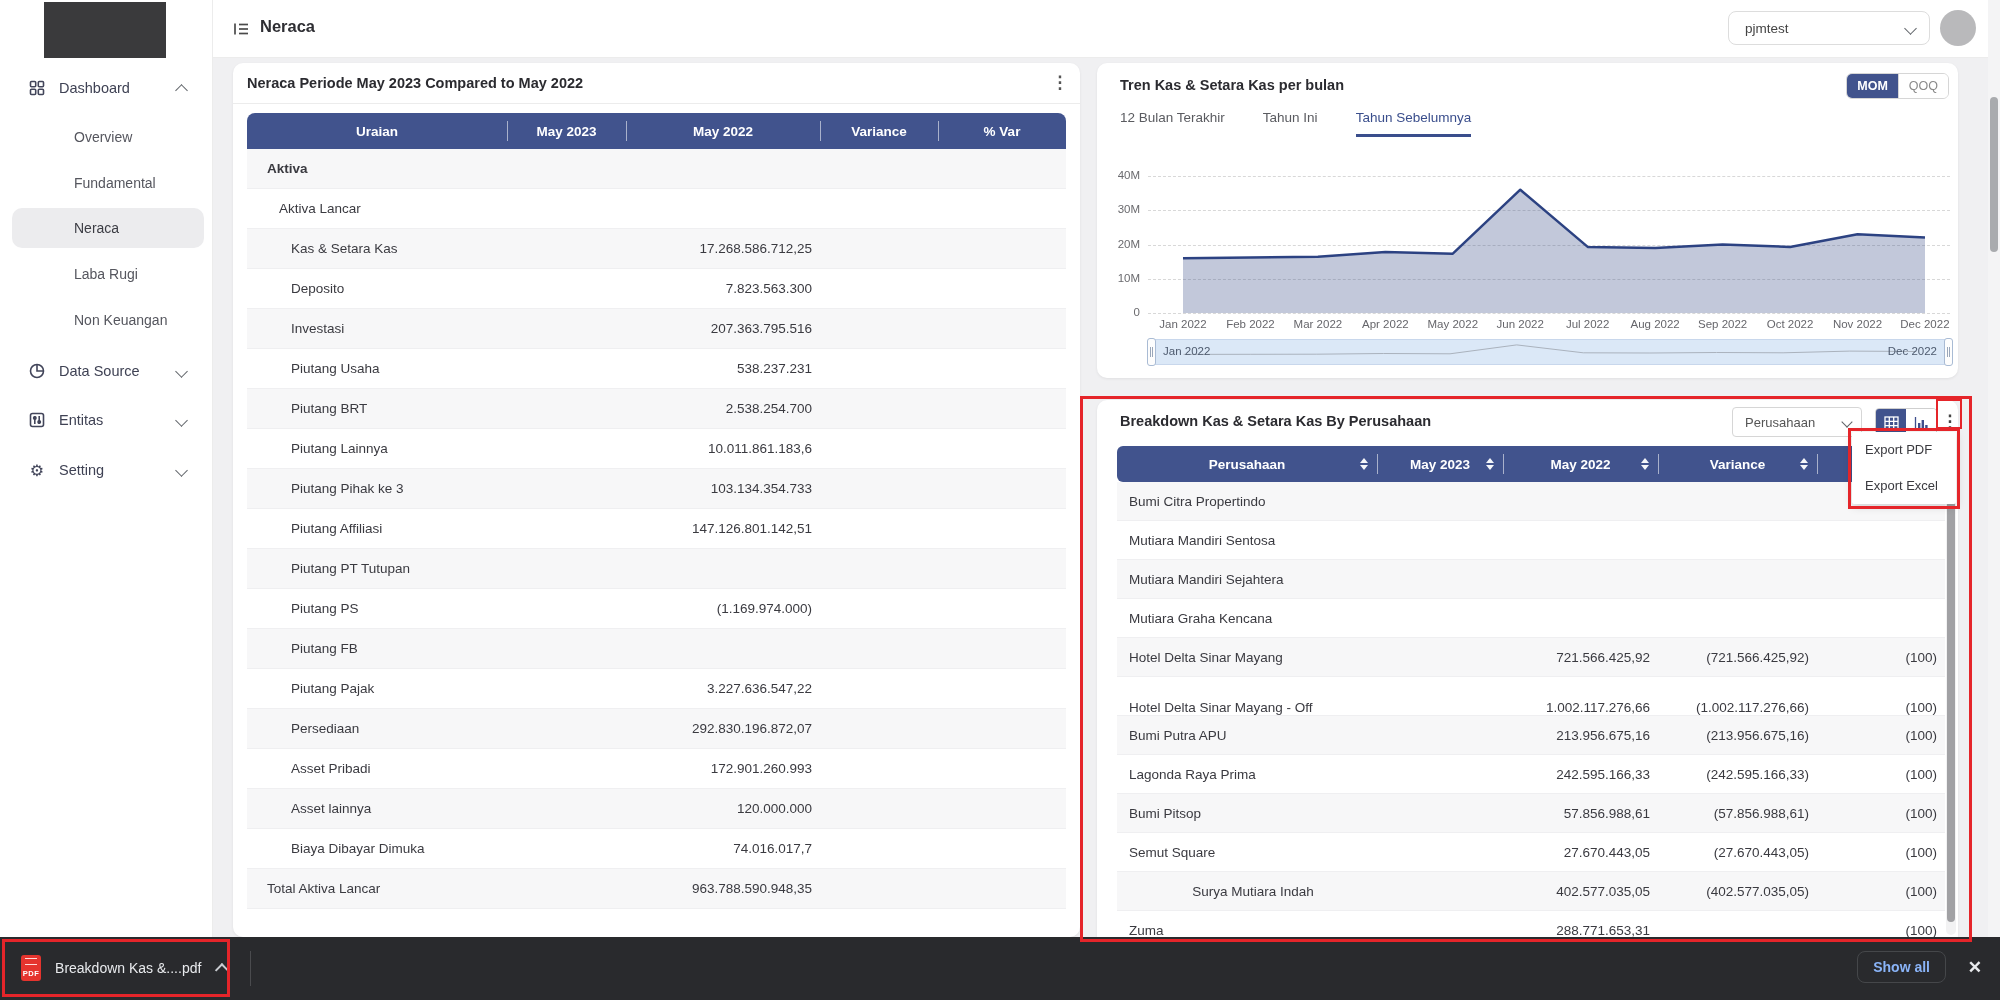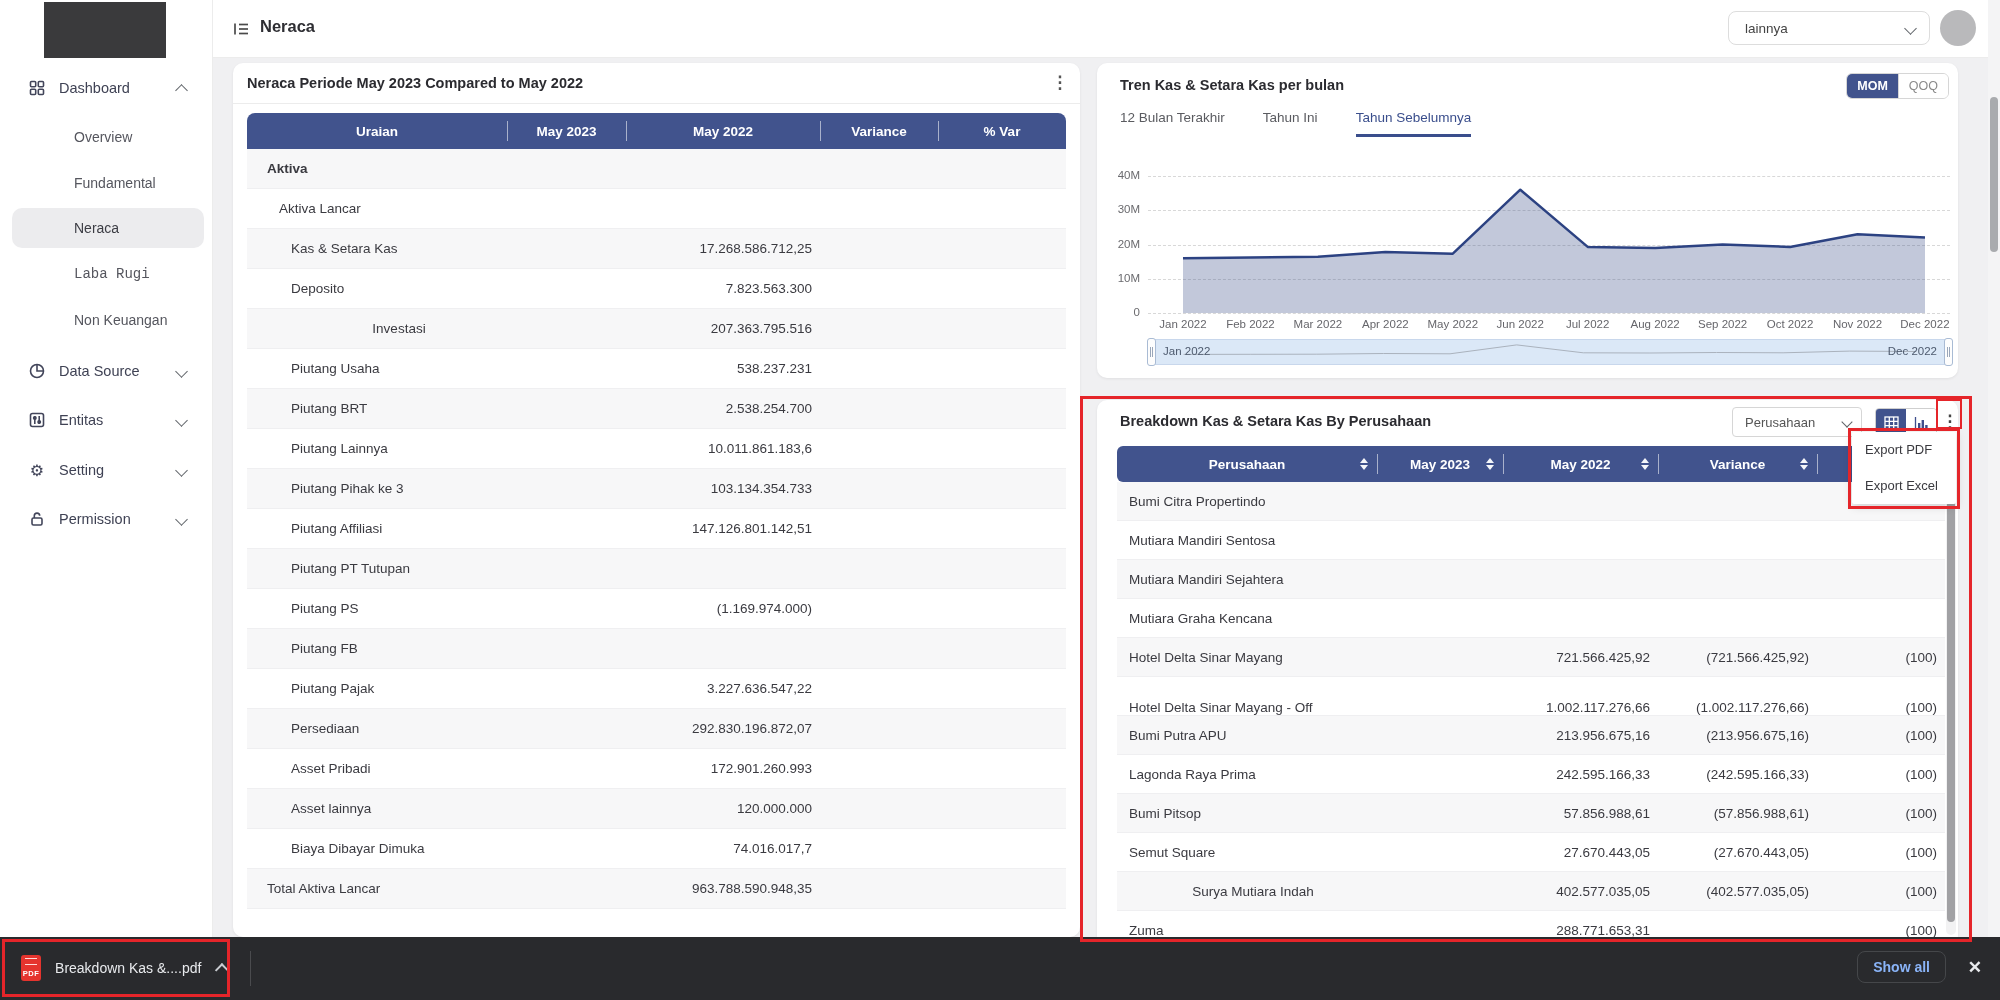--- a/index.html
+++ b/index.html
@@ -116,21 +116,21 @@
         </svg>
         </span>
       <span class="nlabel">Dashboard</span>
       <span class="cv up"></span>
     </div>
 
     <div id="dash-children">
         <div class="sub-item" style="top: 117px;">Overview</div>
         <div class="sub-item" style="top: 163px;">Fundamental</div>
         <div class="sub-item active" style="top: 208px;">Neraca</div>
-        <div class="sub-item" style="top: 254px; font-family: Liberation Mono, monospace;">Laba Rugi</div>
+        <div class="sub-item" style="top: 254px;">Laba Rugi</div>
         <div class="sub-item" style="top: 300px;">Non Keuangan</div>
       </div>
 
     <div class="nav-item" style="top:349px">
       <span class="nicon">
         <svg width="18" height="18" viewBox="0 0 18 18" fill="none" stroke="#42455a" stroke-width="1.6">
           <circle cx="9" cy="9" r="6.5"></circle>
             <path d="M9 2.5 V9 H15.5"></path>
         </svg>
         </span>
@@ -151,44 +151,34 @@
       <span class="nlabel">Entitas</span>
       <span class="cv down"></span>
     </div>
 
     <div class="nav-item" style="top:448px">
       <span class="nicon">⚙</span>
       <span class="nlabel">Setting</span>
       <span class="cv down"></span>
     </div>
 
-    <div class="nav-item" style="top:497px">
-      <span class="nicon">
-        <svg width="18" height="18" viewBox="0 0 18 18" fill="none" stroke="#42455a" stroke-width="1.6">
-          <rect x="4" y="8" width="10" height="7" rx="1.5"></rect>
-            <path d="M6.3 8 V5.8 a2.7 2.7 0 0 1 5.4 0"></path>
-        </svg>
-        </span>
-      <span class="nlabel">Permission</span>
-      <span class="cv down"></span>
-    </div>
   </aside>
 
   <header class="topbar">
     <span class="menu-fold">
       <svg width="18" height="18" viewBox="0 0 18 18" fill="none" stroke="#4a4a4a" stroke-width="1.7">
         <line x1="3" y1="3.5" x2="3" y2="14.5"></line>
           <line x1="7" y1="4.5" x2="16" y2="4.5"></line>
         <line x1="7" y1="9" x2="16" y2="9"></line>
           <line x1="7" y1="13.5" x2="16" y2="13.5"></line>
       </svg>
       </span>
     <span class="topbar-title">Neraca</span>
     <div class="user-select">
-      <span>lainnya</span>
+      <span>pjmtest</span>
       <span class="cv down" style="margin-left:auto"></span>
     </div>
     <div class="avatar"></div>
   </header>
 
   <section class="card card-neraca">
     <div class="card-head">
       <span class="card-title">Neraca Periode May 2023 Compared to May 2022</span>
       <span class="kebab">⋮</span>
     </div>
@@ -236,21 +226,21 @@
           <div class="tc num" style="width: 128px;"></div>
         </div>
         <div class="trow" style="height: 39px;">
           <div class="tc" style="width: 260px; padding-left: 44px;">Deposito</div>
           <div class="tc num" style="width: 119px;"></div>
           <div class="tc num" style="width: 194px;">7.823.563.300</div>
           <div class="tc num" style="width: 118px;"></div>
           <div class="tc num" style="width: 128px;"></div>
         </div>
         <div class="trow odd" style="height: 39px;">
-          <div class="tc" style="width: 260px; padding-left: 44px; text-align: center;">Investasi</div>
+          <div class="tc" style="width: 260px; padding-left: 44px;">Investasi</div>
           <div class="tc num" style="width: 119px;"></div>
           <div class="tc num" style="width: 194px;">207.363.795.516</div>
           <div class="tc num" style="width: 118px;"></div>
           <div class="tc num" style="width: 128px;"></div>
         </div>
         <div class="trow" style="height: 39px;">
           <div class="tc" style="width: 260px; padding-left: 44px;">Piutang Usaha</div>
           <div class="tc num" style="width: 119px;"></div>
           <div class="tc num" style="width: 194px;">538.237.231</div>
           <div class="tc num" style="width: 118px;"></div>

